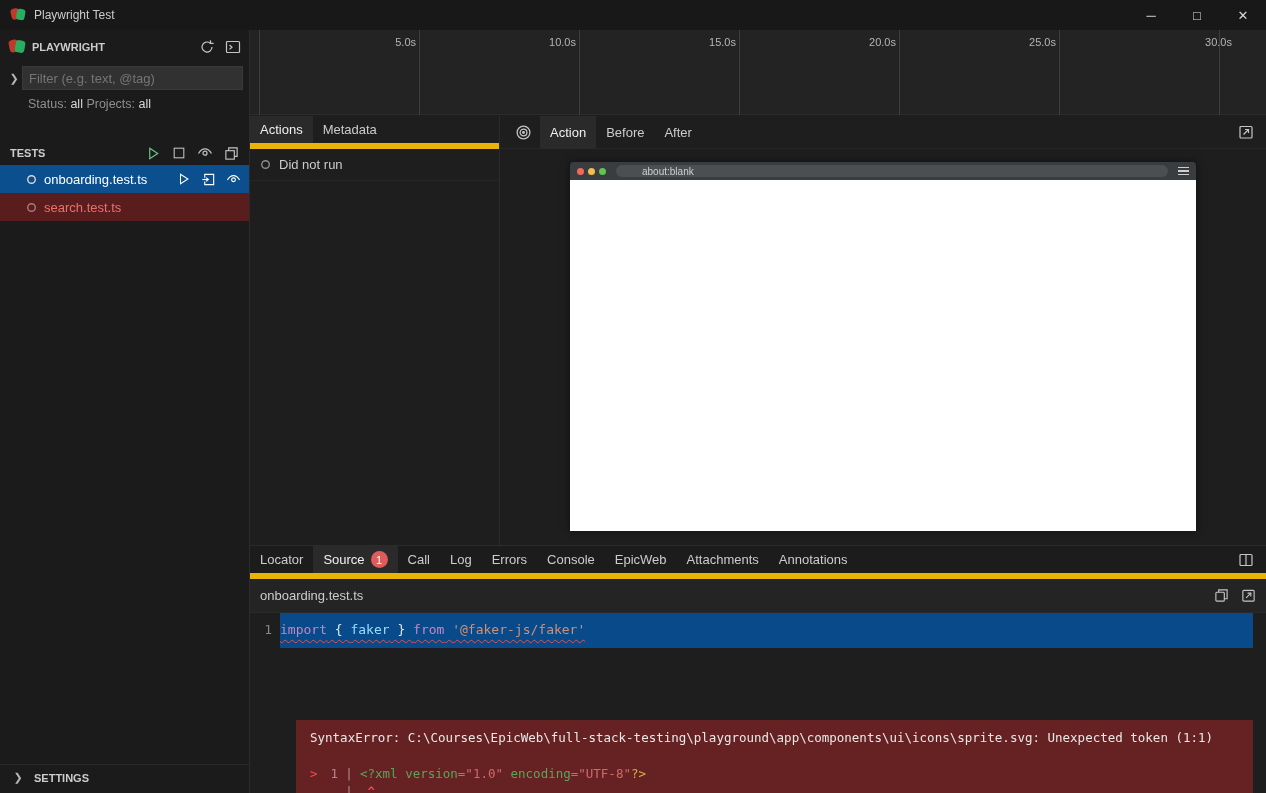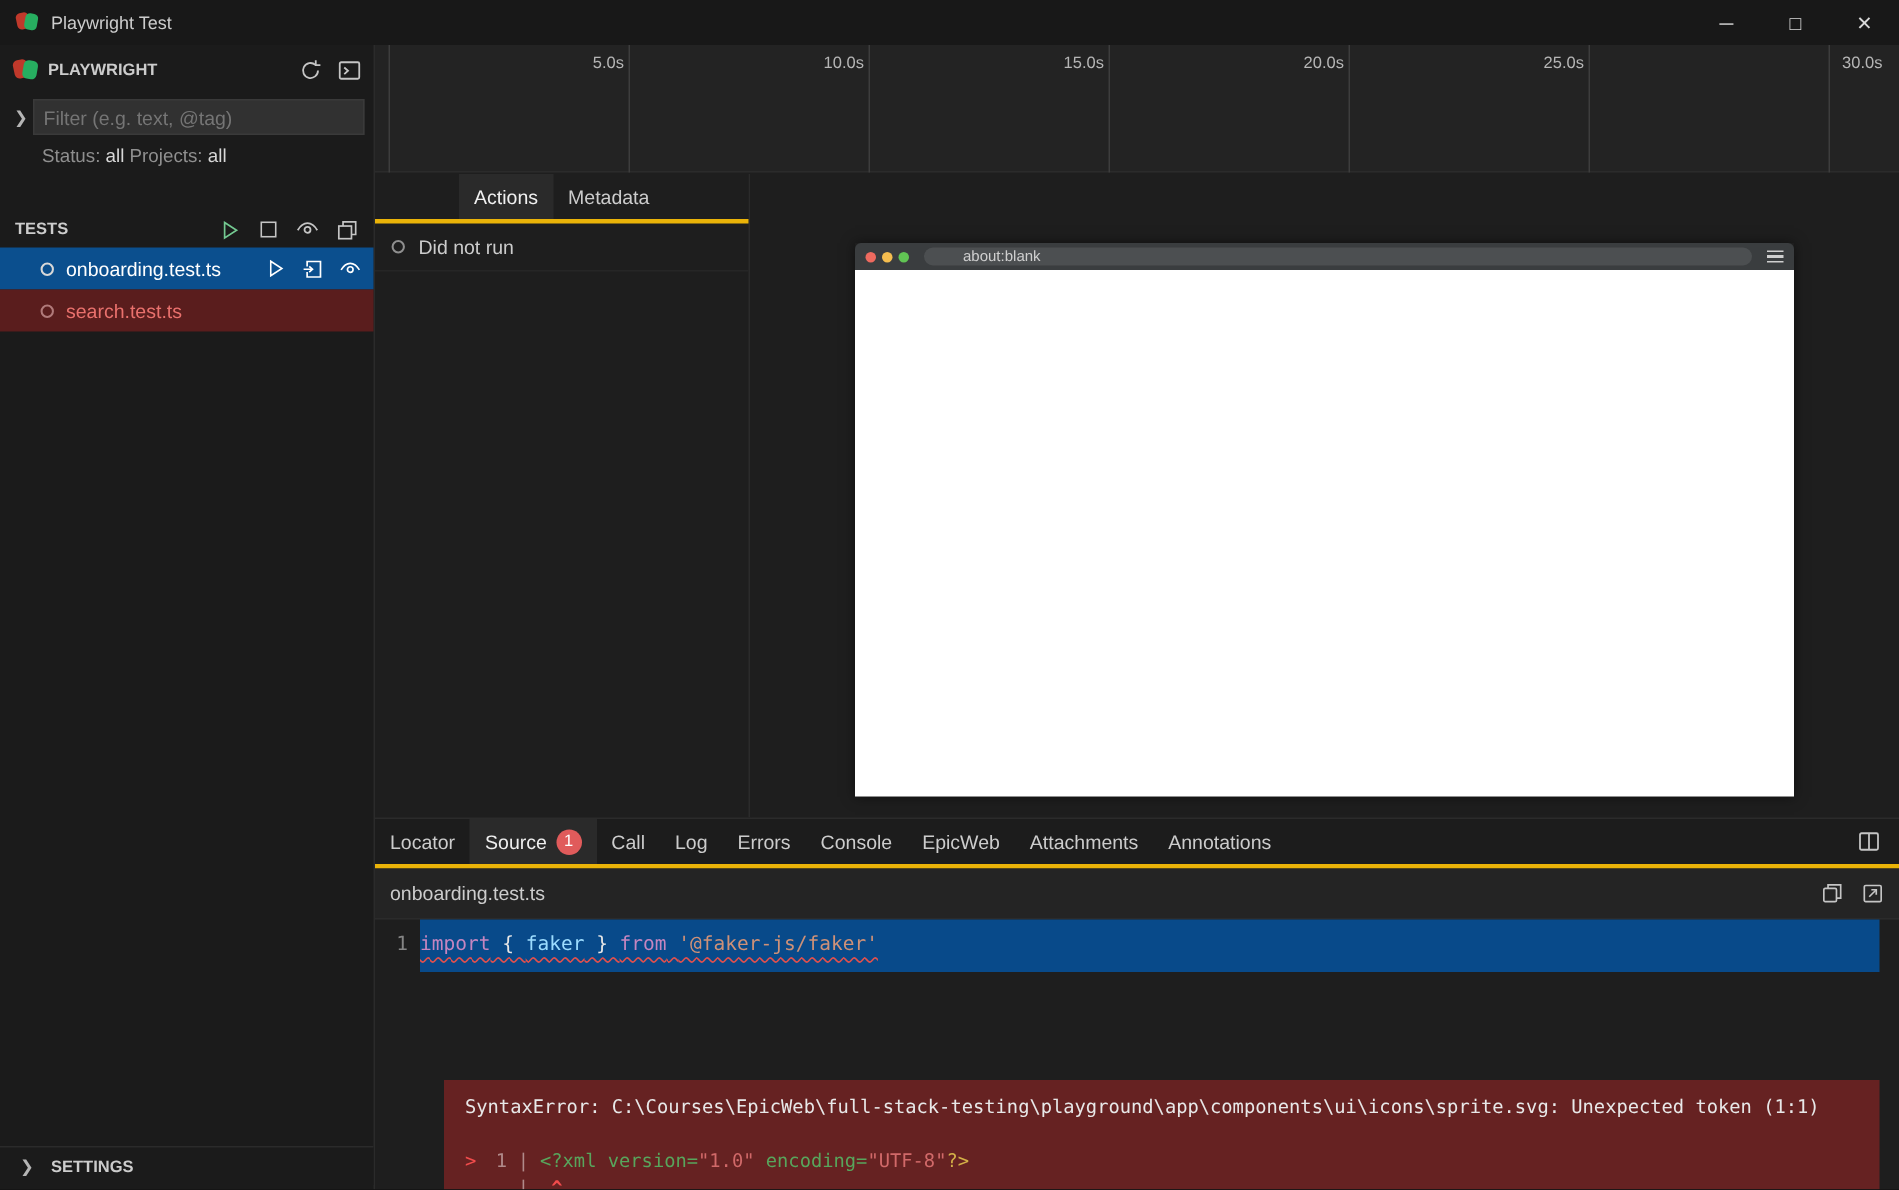--- a/index.html
+++ b/index.html
@@ -35,21 +35,21 @@
   .row-sel { background:#0b4f8e; color:#ffffff; }
   .row-sel svg.ic { stroke:#ffffff; }
   .row-fail { background:#5a1d1d; color:#e9716d; }
   #settings-row { position:absolute; left:0; bottom:3px; width:249px; height:26px; display:flex; align-items:center; border-top:1px solid #2b2b2b; padding:0 10px; background:#1b1b1b; }
   #settings-row .lbl { font-size:11px; font-weight:bold; color:#cccccc; margin-left:8px; }
   
   #timeline { left:250px; top:30px; width:1016px; height:85px; background:#232323; border-bottom:1px solid #2b2b2b; }
   .gridline { position:absolute; top:0; width:1px; height:85px; background:#3d3d3d; }
   .ticklab { position:absolute; top:6px; font-size:11px; color:#b5b5b5; transform:translateX(-100%); padding-right:3px; }
   
-  .tabbar { display:flex; align-items:stretch; height:33px; background:#1e1e1e; border-bottom:3px solid #eab308;justify-content:center; }
+  .tabbar { display:flex; align-items:stretch; height:33px; background:#1e1e1e; border-bottom:6px solid #eab308; }
   .tab { display:flex; align-items:center; gap:6px; padding:0 10px; color:#cccccc; font-size:13px; }
   .tab.sel { background:#2a2a2a; color:#f0f0f0; }
   .badge { background:#e05b5b; color:#fff; font-size:11px; min-width:17px; height:17px; border-radius:9px; display:flex; align-items:center; justify-content:center; padding:0 4px; }
   
   #actions-panel { left:250px; top:116px; width:250px; height:429px; background:#1e1e1e; border-right:1px solid #2b2b2b; }
   .didnotrun { display:flex; align-items:center; gap:8px; height:32px; padding:0 10px; color:#cccccc; border-bottom:1px solid #262626; }
   
   #snapshot-panel { left:501px; top:116px; width:765px; height:429px; background:#1e1e1e; }
   #snap-tabs { display:flex; align-items:center; height:33px; border-bottom:1px solid #262626; padding-left:8px; }
   #browser { position:absolute; left:69px; top:46px; width:626px; height:369px; box-shadow:0 0 8px rgba(0,0,0,.5); }
@@ -212,37 +212,56 @@
     <div class="gridline" style="left:329px"></div>
     <div class="gridline" style="left:489px"></div>
     <div class="gridline" style="left:649px"></div>
     <div class="gridline" style="left:809px"></div>
     <div class="gridline" style="left:969px"></div>
     <div class="ticklab" style="left:169px">5.0s</div>
     <div class="ticklab" style="left:329px">10.0s</div>
     <div class="ticklab" style="left:489px">15.0s</div>
     <div class="ticklab" style="left:649px">20.0s</div>
     <div class="ticklab" style="left:809px">25.0s</div>
-    <div class="ticklab" style="left:1008px">30.0s</div>
+    <div class="ticklab" style="left:985px">30.0s</div>
   </div>
 
   <div id="actions-panel" class="abs">
     <div class="tabbar">
       <div class="tab sel">Actions</div>
       <div class="tab">Metadata</div>
     </div>
     <div class="didnotrun">
       <svg class="ic" width="11" height="11" viewBox="0 0 16 16" style="stroke:#8f8f8f;stroke-width:2">
           <circle cx="8" cy="8" r="5.5"></circle>
         </svg>
       <span>Did not run</span>
     </div>
   </div>
 
   <div id="snapshot-panel" class="abs">
+    <div id="snap-tabs">
+      <span style="margin:0 8px 0 6px">
+        <svg class="ic" width="17" height="17" viewBox="0 0 16 16">
+          <circle cx="8" cy="8" r="6"></circle>
+            <circle cx="8" cy="8" r="3.2"></circle>
+            <circle cx="8" cy="8" r="0.8" fill="#c5c5c5"></circle>
+        </svg>
+      </span>
+      <div class="tab sel" style="height:33px">Action</div>
+      <div class="tab" style="height:33px">Before</div>
+      <div class="tab" style="height:33px">After</div>
+      <span style="margin-left:auto;padding-right:12px">
+        <svg class="ic" width="16" height="16" viewBox="0 0 16 16">
+          <rect x="2" y="2.5" width="12" height="11.5" rx="1"></rect>
+            <line x1="5.5" y1="10.5" x2="10.5" y2="5.5"></line>
+            <polyline points="7,5.5 10.5,5.5 10.5,9"></polyline>
+        </svg>
+      </span>
+    </div>
     <div id="browser">
       <div id="browser-chrome">
         <span class="dot" style="background:#ee6a5f"></span>
         <span class="dot" style="background:#f5bd4f"></span>
         <span class="dot" style="background:#61c454"></span>
         <div id="addr">
           <span>about:blank</span>
         </div>
         <span class="hamburger">
             <i></i>

